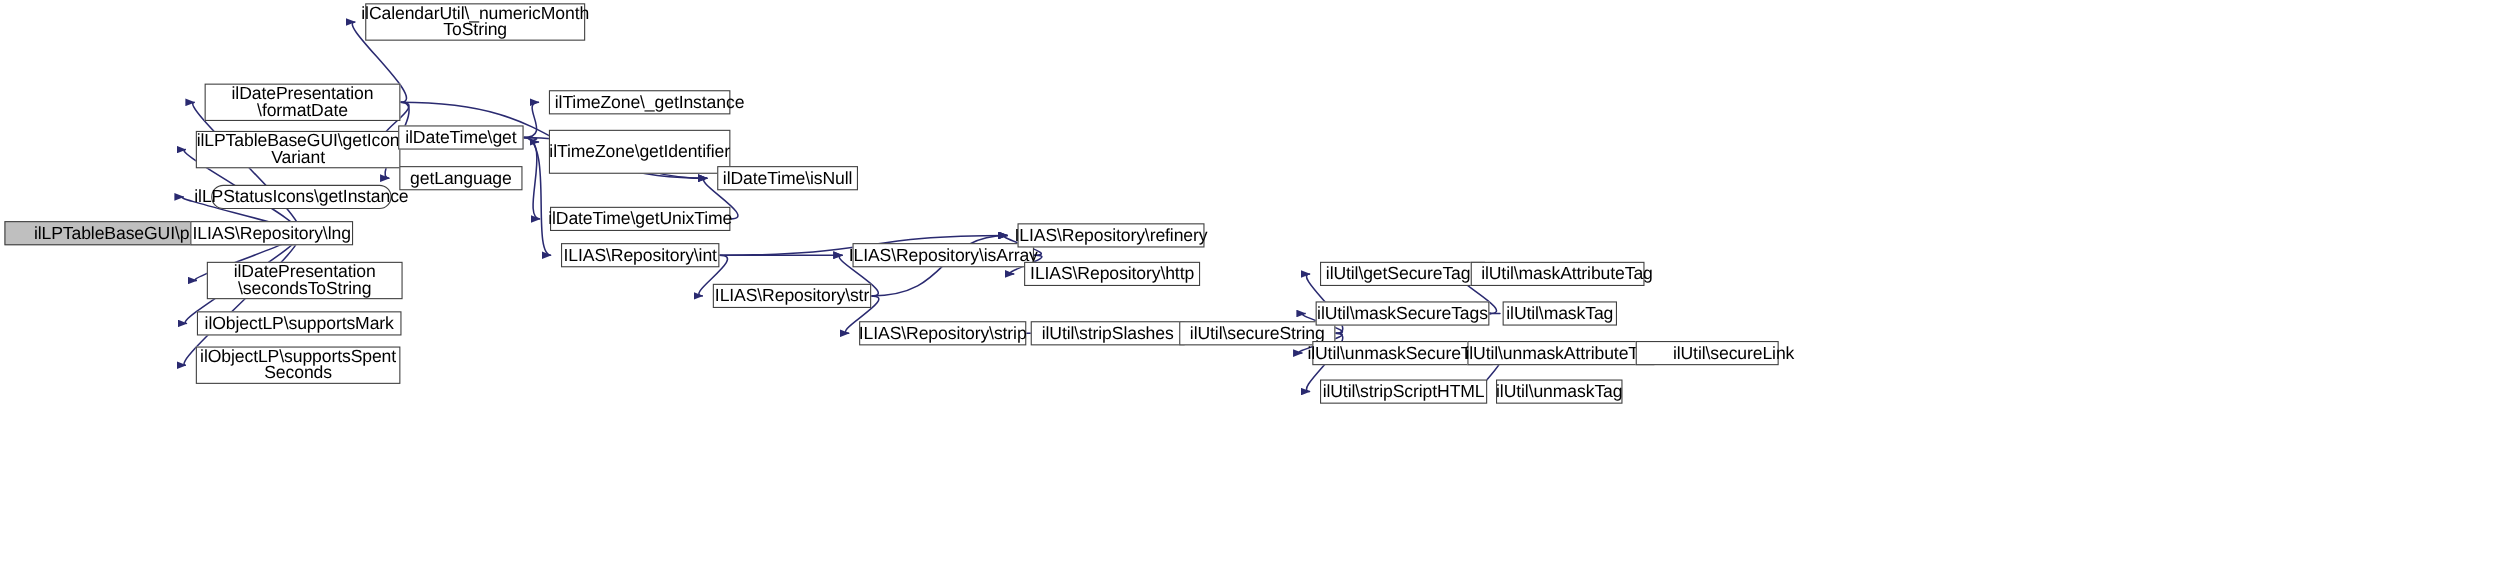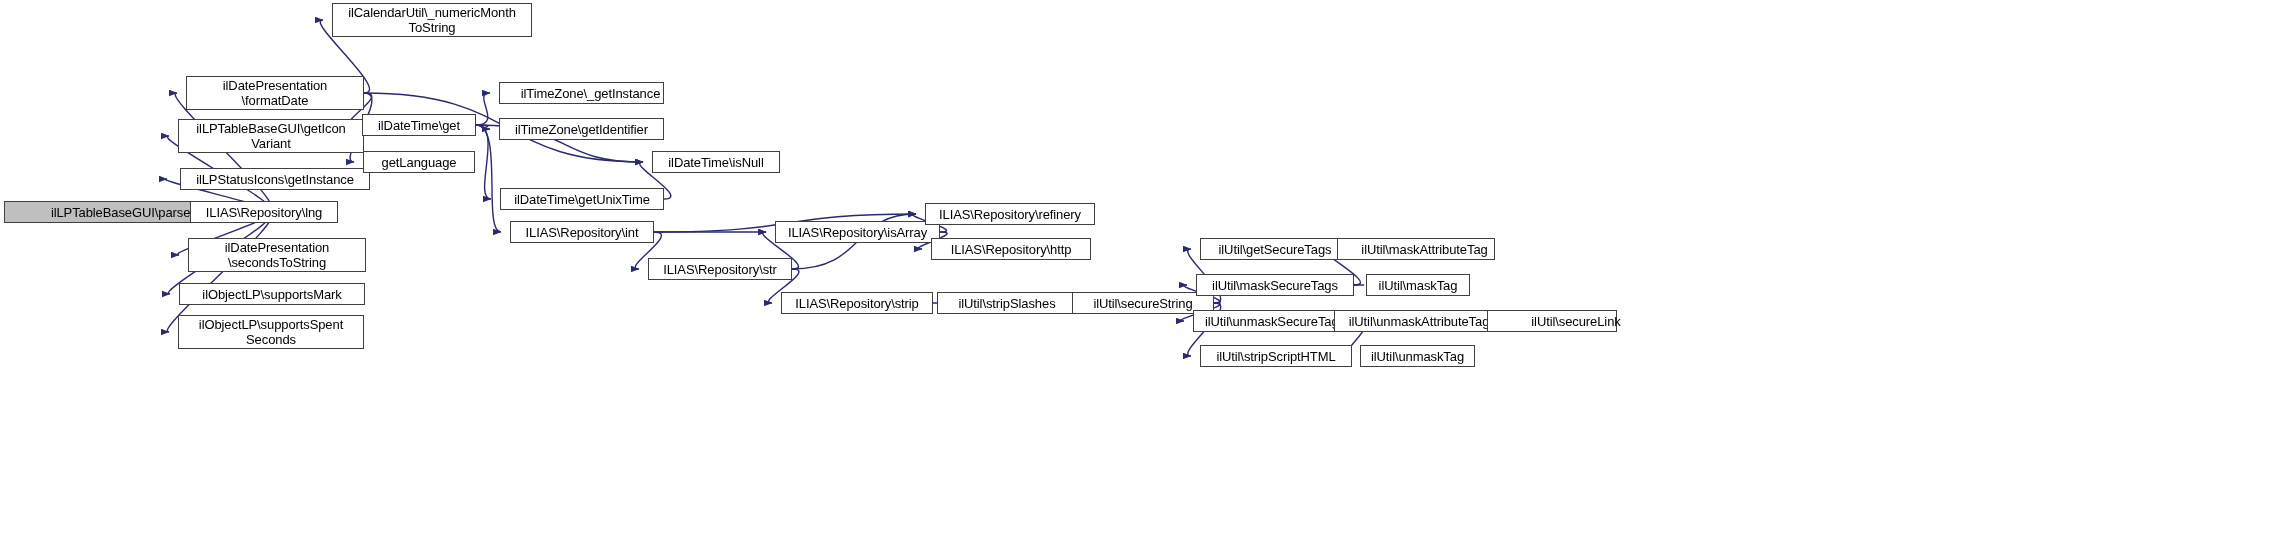--- a/index.html
+++ b/index.html
@@ -1,21 +1,21 @@
 <!DOCTYPE html>
 <html><head>
 <meta charset="utf-8">
 <style>
   html,body{margin:0;padding:0;background:#ffffff;}
   body{font-family:"Liberation Sans",sans-serif;}
   #graph{position:relative;width:2289px;height:534px;overflow:hidden;background:#fff;}
   svg.edges{position:absolute;left:0;top:0;width:2289px;height:534px;pointer-events:none;}
   .node{position:absolute;box-sizing:border-box;border:1px solid #404040;background:#ffffff;
         display:flex;align-items:center;justify-content:center;text-align:center;
-        font-size:13px;line-height:15px;color:#000;letter-spacing:-0.1px;white-space:pre-line;}
+        font-size:16px;line-height:15px;color:#000;letter-spacing:-0.1px;white-space:pre-line;}
   .node.root{background:#bfbfbf;border-color:#404040;}
 </style>
 </head>
 <body>
 
 <div id="graph">
   <svg class="edges" id="edge-layer" viewBox="0 0 2289 534">
     <defs>
       <marker id="arrowhead" markerWidth="9" markerHeight="7" refX="8.5" refY="3.5" orient="auto" markerUnits="userSpaceOnUse">
         <polygon points="0 0, 9 3.5, 0 7" fill="#2a2a70"></polygon>
@@ -59,33 +59,33 @@
         <path d="M 1357 321 C 1385 321, 1332 356, 1351 356" fill="none" stroke="#2a2a70" stroke-width="1.4" marker-end="url(#arrowhead)"></path>
         <path d="M 1504 321 C 1532 321, 1459 321, 1478 321" fill="none" stroke="#2a2a70" stroke-width="1.4" marker-end="url(#arrowhead)"></path>
       </g>
   </svg>
   <div id="node-layer">
       <div class="node root" style="left: 4px; top: 201px; width: 265px; height: 22px;">ilLPTableBaseGUI\parseValue</div>
       <div class="node" style="left: 186px; top: 76px; width: 178px; height: 34px;">ilDatePresentation
 \formatDate</div>
       <div class="node" style="left: 178px; top: 119px; width: 186px; height: 34px;">ilLPTableBaseGUI\getIcon
 Variant</div>
-      <div class="node" style="left: 180px; top: 168px; width: 190px; height: 22px;">ilLPStatusIcons\getInstance</div>
-      <div class="node" style="left: 190px; top: 201px; width: 148px; height: 22px;">ILIAS\Repository\lng</div>
+      <div class="node" style="left: 192px; top: 168px; width: 164px; height: 22px; border-radius: 11px;">ilLPStatusIcons\getInstance</div>
+      <div class="node" style="left: 173px; top: 201px; width: 148px; height: 22px;">ILIAS\Repository\lng</div>
       <div class="node" style="left: 188px; top: 238px; width: 178px; height: 34px;">ilDatePresentation
 \secondsToString</div>
       <div class="node" style="left: 179px; top: 283px; width: 186px; height: 22px;">ilObjectLP\supportsMark</div>
       <div class="node" style="left: 178px; top: 315px; width: 186px; height: 34px;">ilObjectLP\supportsSpent
 Seconds</div>
       <div class="node" style="left: 332px; top: 3px; width: 200px; height: 34px;">ilCalendarUtil\_numericMonth
 ToString</div>
       <div class="node" style="left: 362px; top: 114px; width: 114px; height: 22px;">ilDateTime\get</div>
       <div class="node" style="left: 363px; top: 151px; width: 112px; height: 22px;">getLanguage</div>
       <div class="node" style="left: 499px; top: 82px; width: 165px; height: 22px; padding-left: 18px;">ilTimeZone\_getInstance</div>
-      <div class="node" style="left: 499px; top: 118px; width: 165px; height: 22px;">ilTimeZone\getIdentifier</div>
+      <div class="node" style="left: 499px; top: 118px; width: 165px; height: 40px;">ilTimeZone\getIdentifier</div>
       <div class="node" style="left: 652px; top: 151px; width: 128px; height: 22px;">ilDateTime\isNull</div>
       <div class="node" style="left: 500px; top: 188px; width: 164px; height: 22px;">ilDateTime\getUnixTime</div>
       <div class="node" style="left: 510px; top: 221px; width: 144px; height: 22px;">ILIAS\Repository\int</div>
       <div class="node" style="left: 648px; top: 258px; width: 144px; height: 22px;">ILIAS\Repository\str</div>
       <div class="node" style="left: 781px; top: 292px; width: 152px; height: 22px;">ILIAS\Repository\strip</div>
       <div class="node" style="left: 775px; top: 221px; width: 165px; height: 22px;">ILIAS\Repository\isArray</div>
       <div class="node" style="left: 925px; top: 203px; width: 170px; height: 22px;">ILIAS\Repository\refinery</div>
       <div class="node" style="left: 931px; top: 238px; width: 160px; height: 22px;">ILIAS\Repository\http</div>
       <div class="node" style="left: 937px; top: 292px; width: 140px; height: 22px; text-align: center;">ilUtil\stripSlashes</div>
       <div class="node" style="left: 1072px; top: 292px; width: 142px; height: 22px;">ilUtil\secureString</div>

